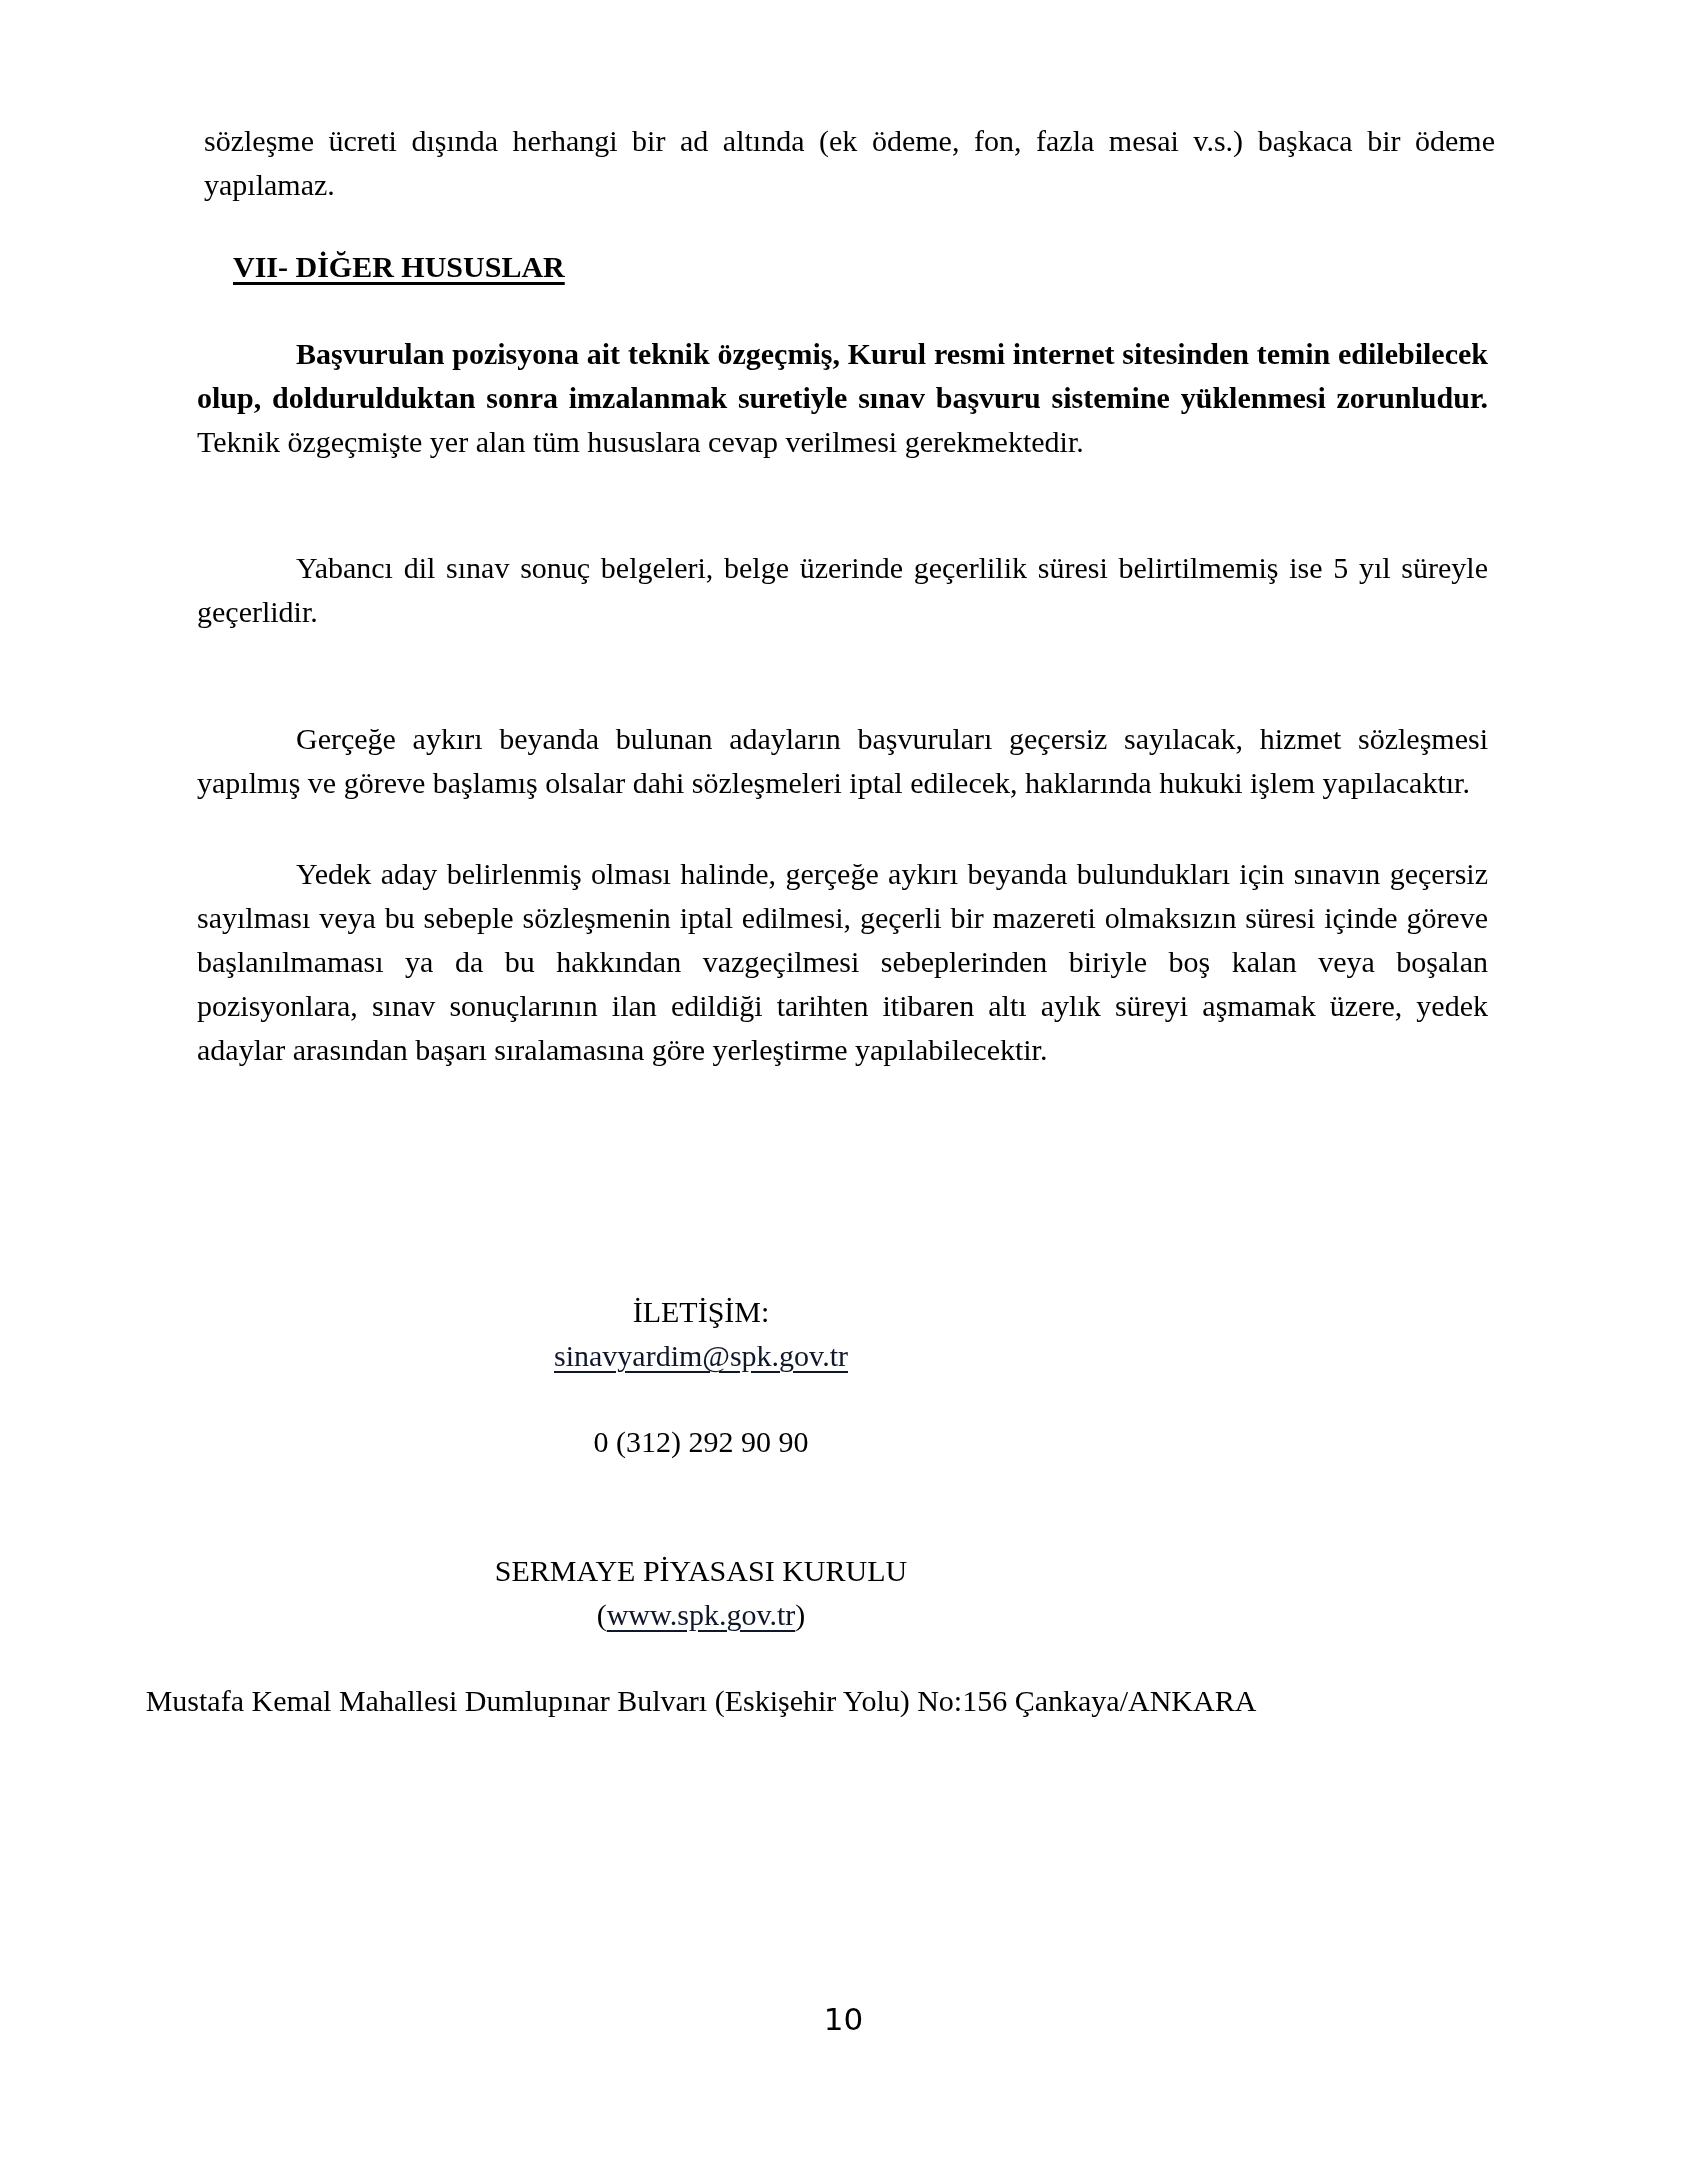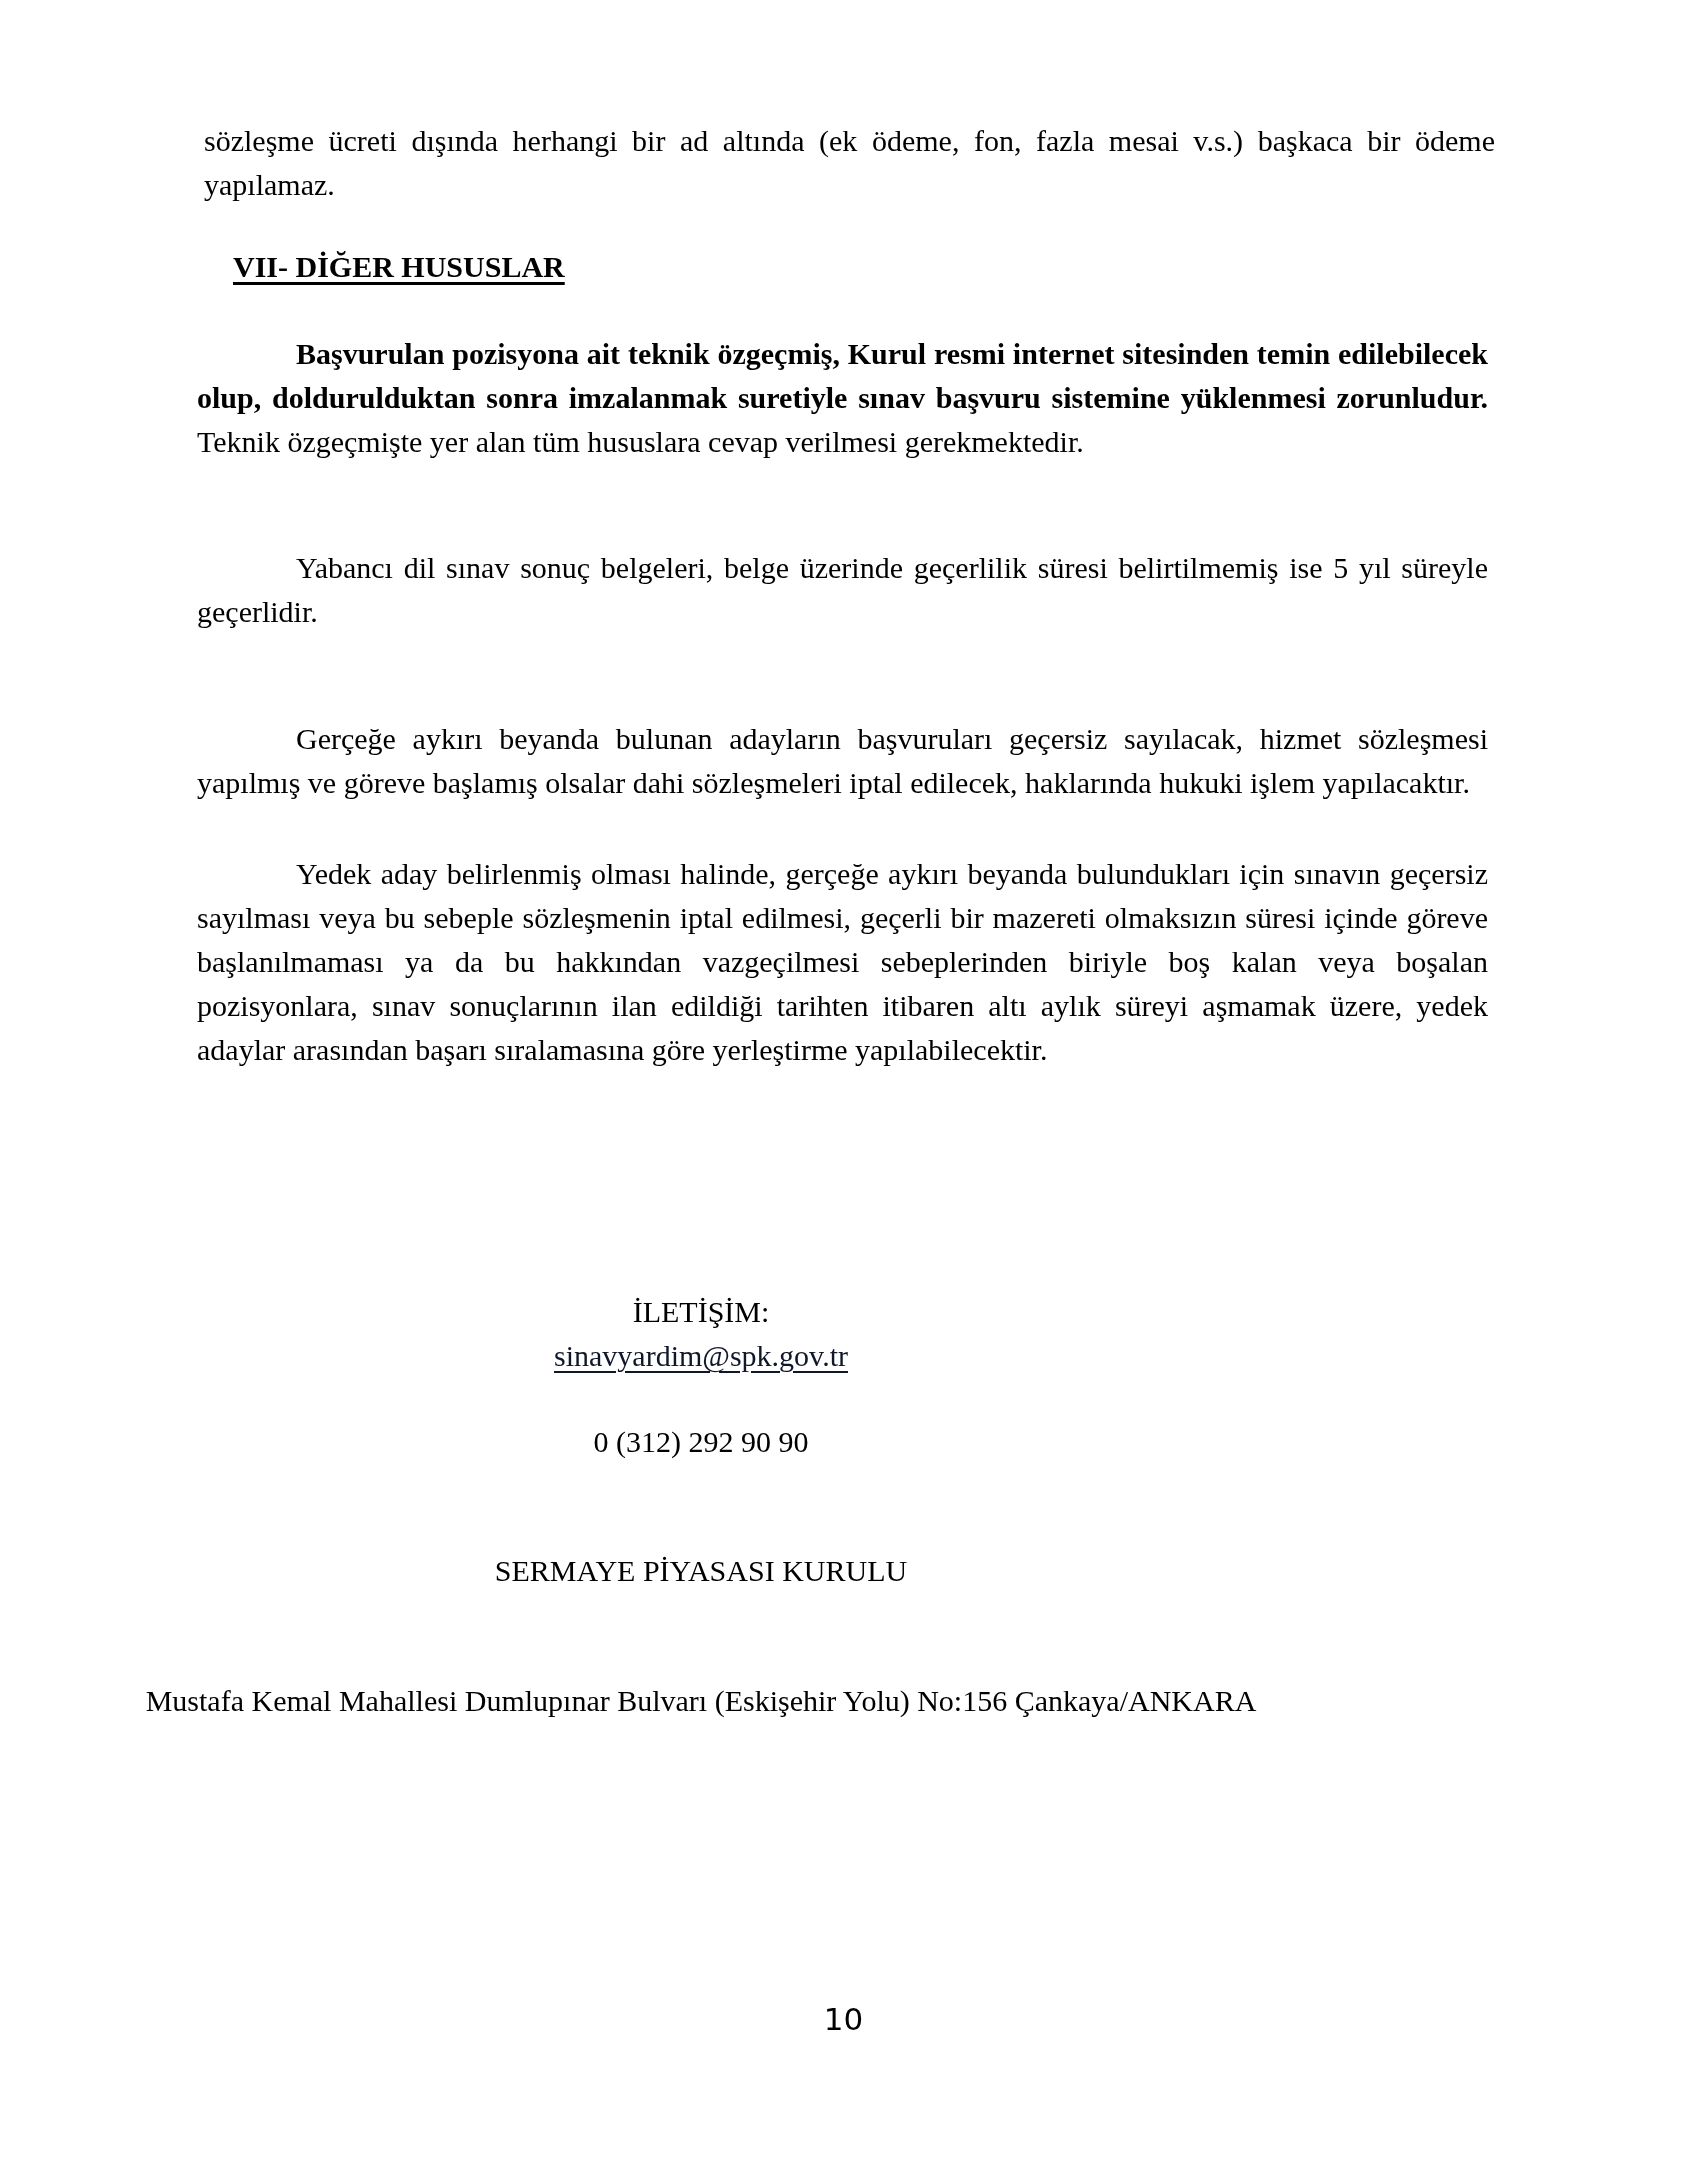--- a/index.html
+++ b/index.html
@@ -50,18 +50,19 @@
   <p class="body-text indent" style="top:852px; margin:0;">Yedek aday belirlenmiş olması halinde, gerçeğe aykırı beyanda bulundukları için sınavın geçersiz sayılması veya bu sebeple sözleşmenin iptal edilmesi, geçerli bir mazereti olmaksızın süresi içinde göreve başlanılmaması ya da bu hakkından vazgeçilmesi sebeplerinden biriyle boş kalan veya boşalan pozisyonlara, sınav sonuçlarının ilan edildiği tarihten itibaren altı aylık süreyi aşmamak üzere, yedek adaylar arasından başarı sıralamasına göre yerleştirme yapılabilecektir.</p>
 
 
   <div class="center-block" style="top:1290px;">İLETİŞİM:</div>
   <div class="center-block" style="top:1334px;">
     <a class="link">sinavyardim@spk.gov.tr</a>
   </div>
   <div class="center-block" style="top:1420px;">0 (312) 292 90 90</div>
 
   <div class="center-block" style="top:1549px;">SERMAYE PİYASASI KURULU</div>
+  <div class="center-block" style="top:1593px;"><span>(</span><a class="link">www.spk.gov.tr</a><span>)</span></div>
 
   <div class="center-block" style="top:1679px;">Mustafa Kemal Mahallesi Dumlupınar Bulvarı (Eskişehir Yolu) No:156 Çankaya/ANKARA</div>
 
   <div class="page-number">10</div>
 </div>
 
 
 </body></html>

